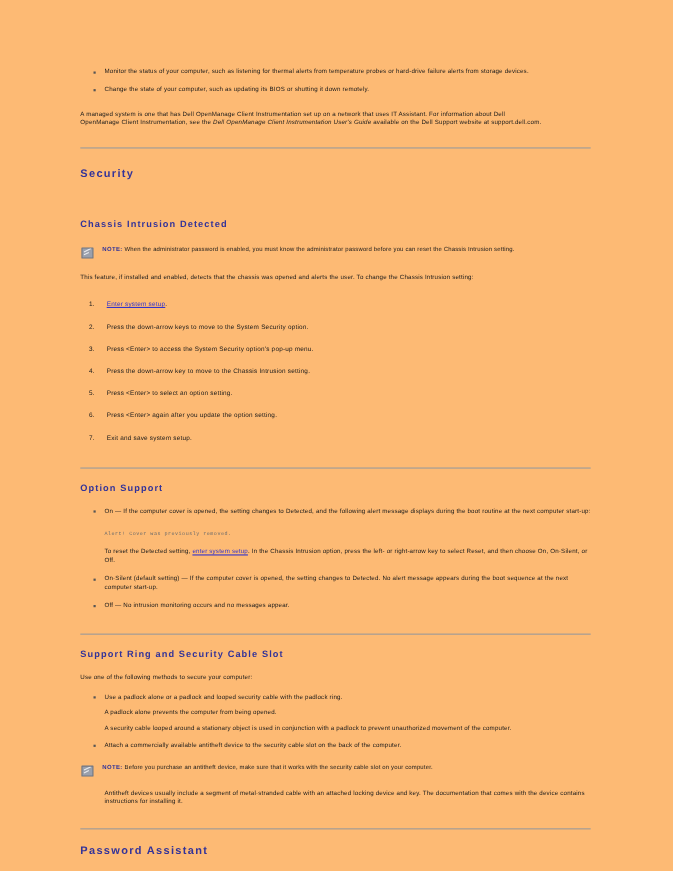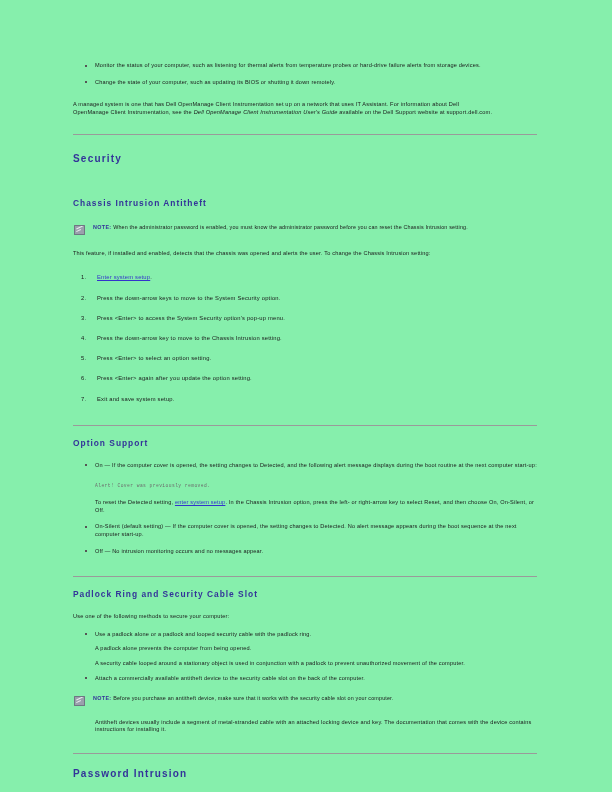--- a/index.html
+++ b/index.html
@@ -13,21 +13,21 @@
     position: relative;
     font-family: "Liberation Sans", sans-serif;
     color: #000000;
     overflow: hidden;
   }
   .page {
     position: absolute;
     left: 0; top: 0;
     width: 612px;
     height: 792px;
-    background: #86efac;
+    background: #fdba74;
   }
   .content {
     position: absolute;
     left: 73px;
     top: 62px;
     width: 464px;
   }
 
   
   .para {
@@ -240,21 +240,21 @@
 
     <div class="sp-12"></div>
     <hr class="rule">
     <div class="sp-18"></div>
 
     <h1 class="sec-title">Security</h1>
 
     <div class="sp-24"></div>
     <div class="sp-10"></div>
 
-    <h2 class="sub-title">Chassis Intrusion Antitheft</h2>
+    <h2 class="sub-title">Chassis Intrusion Detected</h2>
 
     <div class="sp-16"></div>
 
     <div class="admon">
       <span class="adm-icon icon-note"></span>
       <span class="adm-label">NOTE:</span>
       <span>When the administrator password is enabled, you must know the administrator password before you can reset the Chassis Intrusion setting.</span>
     </div>
 
     <div class="sp-10"></div>
@@ -325,21 +325,21 @@
       <li>
         <span class="bmark"></span>
         <span>Off — No intrusion monitoring occurs and no messages appear.</span>
       </li>
     </ul>
 
     <div class="sp-12"></div>
     <hr class="rule">
     <div class="sp-12"></div>
 
-    <h2 class="sub-title">Padlock Ring and Security Cable Slot</h2>
+    <h2 class="sub-title">Support Ring and Security Cable Slot</h2>
 
     <div class="sp-14"></div>
 
     <p class="para tight">Use one of the following methods to secure your computer:</p>
 
     <div class="sp-6"></div>
 
     <ul class="blist">
       <li class="nobullet">
         <span class="bmark"></span>
@@ -362,18 +362,18 @@
     </div>
 
     <div class="sp-8"></div>
 
     <div class="indent-para">Antitheft devices usually include a segment of metal-stranded cable with an attached locking device and key. The documentation that comes with the device contains instructions for installing it.</div>
 
     <div class="sp-10"></div>
     <hr class="rule">
     <div class="sp-14"></div>
 
-    <h1 class="sec-title">Password Intrusion</h1>
+    <h1 class="sec-title">Password Assistant</h1>
 
     <div class="sp-18"></div>
 
   </div>
 </div>
 
 </body></html>

